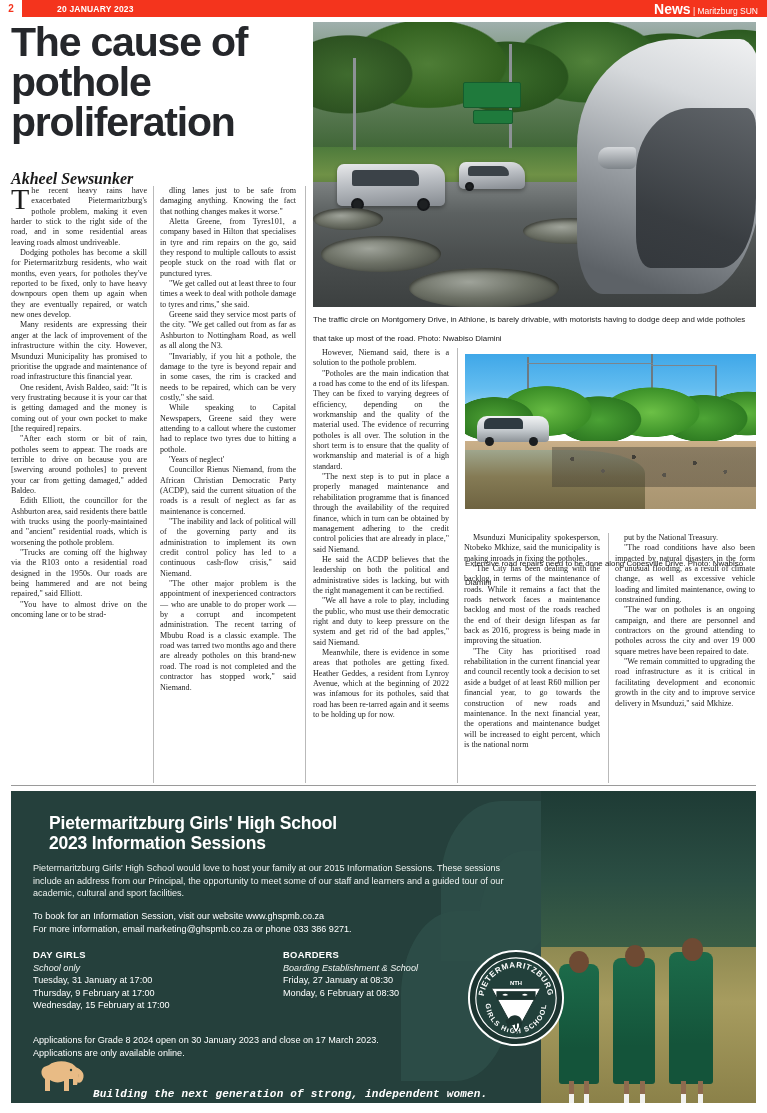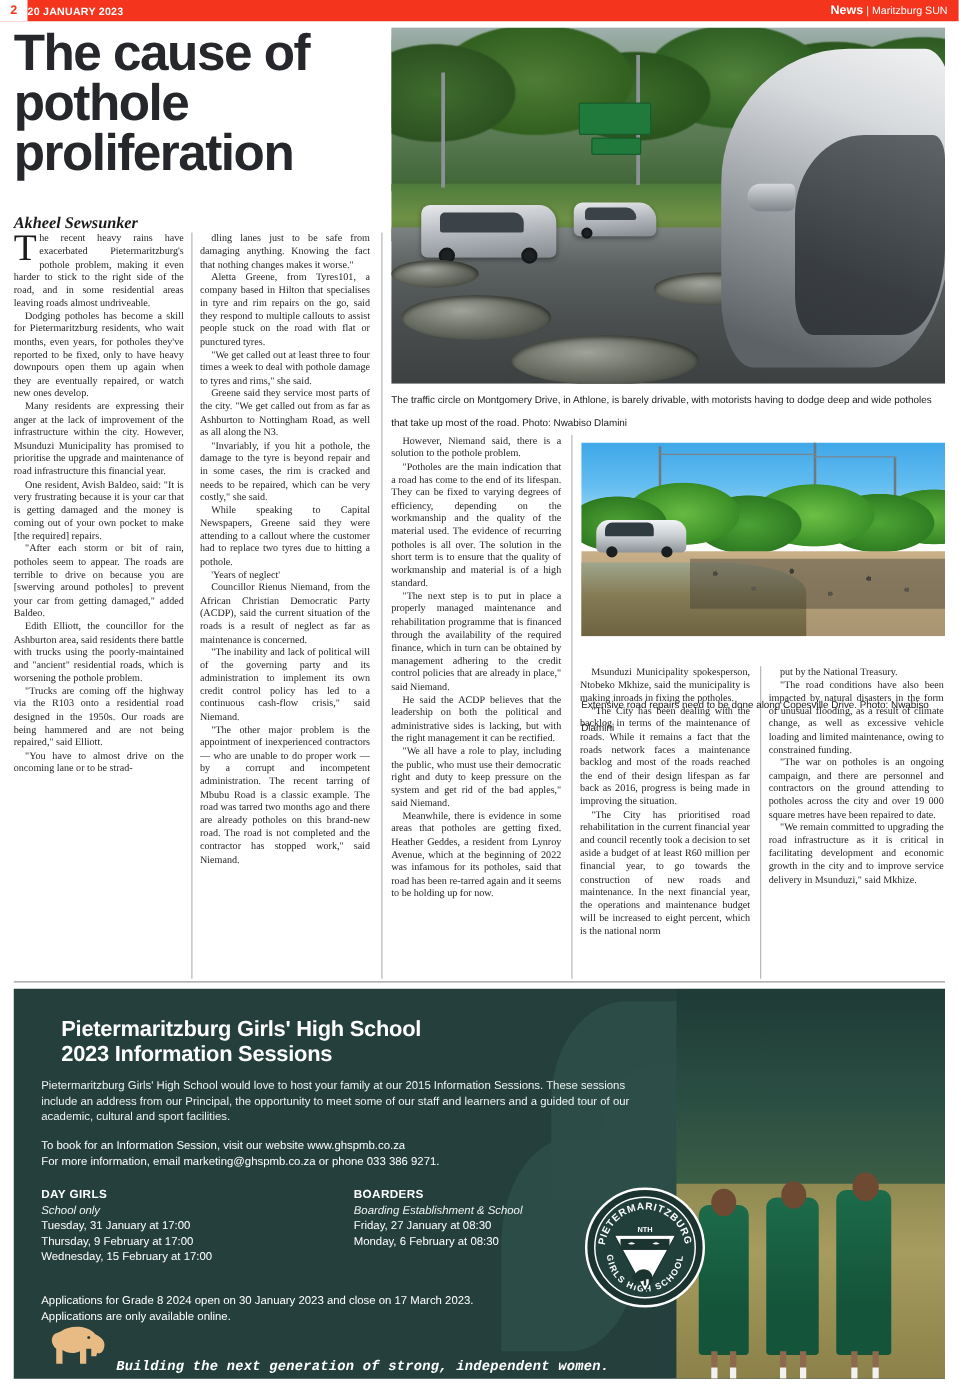--- a/index.html
+++ b/index.html
@@ -40,51 +40,52 @@
     font-weight: bold;
     font-size: 10px;
     line-height: 1;
   }
   .topbar-date {
     color: #ffffff;
     font-family: "Liberation Sans", sans-serif;
     font-weight: bold;
     font-size: 8.5px;
     letter-spacing: 0.2px;
+    margin-left: 35px;
   }
   .topbar-right {
     margin-left: auto;
     margin-right: 9px;
     color: #ffffff;
     font-family: "Liberation Sans", sans-serif;
     font-size: 8.5px;
     white-space: nowrap;
   }
-  .topbar-right .sect { font-weight: bold; font-size: 10px; }
+  .topbar-right .sect { font-weight: bold; font-size: 14px; }
   .topbar-right .sep { font-weight: normal; }
 
   
   .headline {
     position: absolute;
     left: 11px; top: 22px;
     width: 300px;
     font-family: "Liberation Sans", sans-serif;
     font-weight: bold;
     font-size: 41px;
     line-height: 0.98;
     letter-spacing: -1.2px;
     color: #25272b;
   }
   .byline {
     position: absolute;
     left: 11px; top: 170px;
     font-family: "Liberation Serif", serif;
     font-style: italic;
     font-weight: bold;
-    font-size: 13px;
+    font-size: 16px;
     color: #1a1a1a;
   }
 
   
   .col {
     position: absolute;
     font-family: "Liberation Serif", serif;
     font-size: 8.1px;
     line-height: 10.35px;
     text-align: justify;

